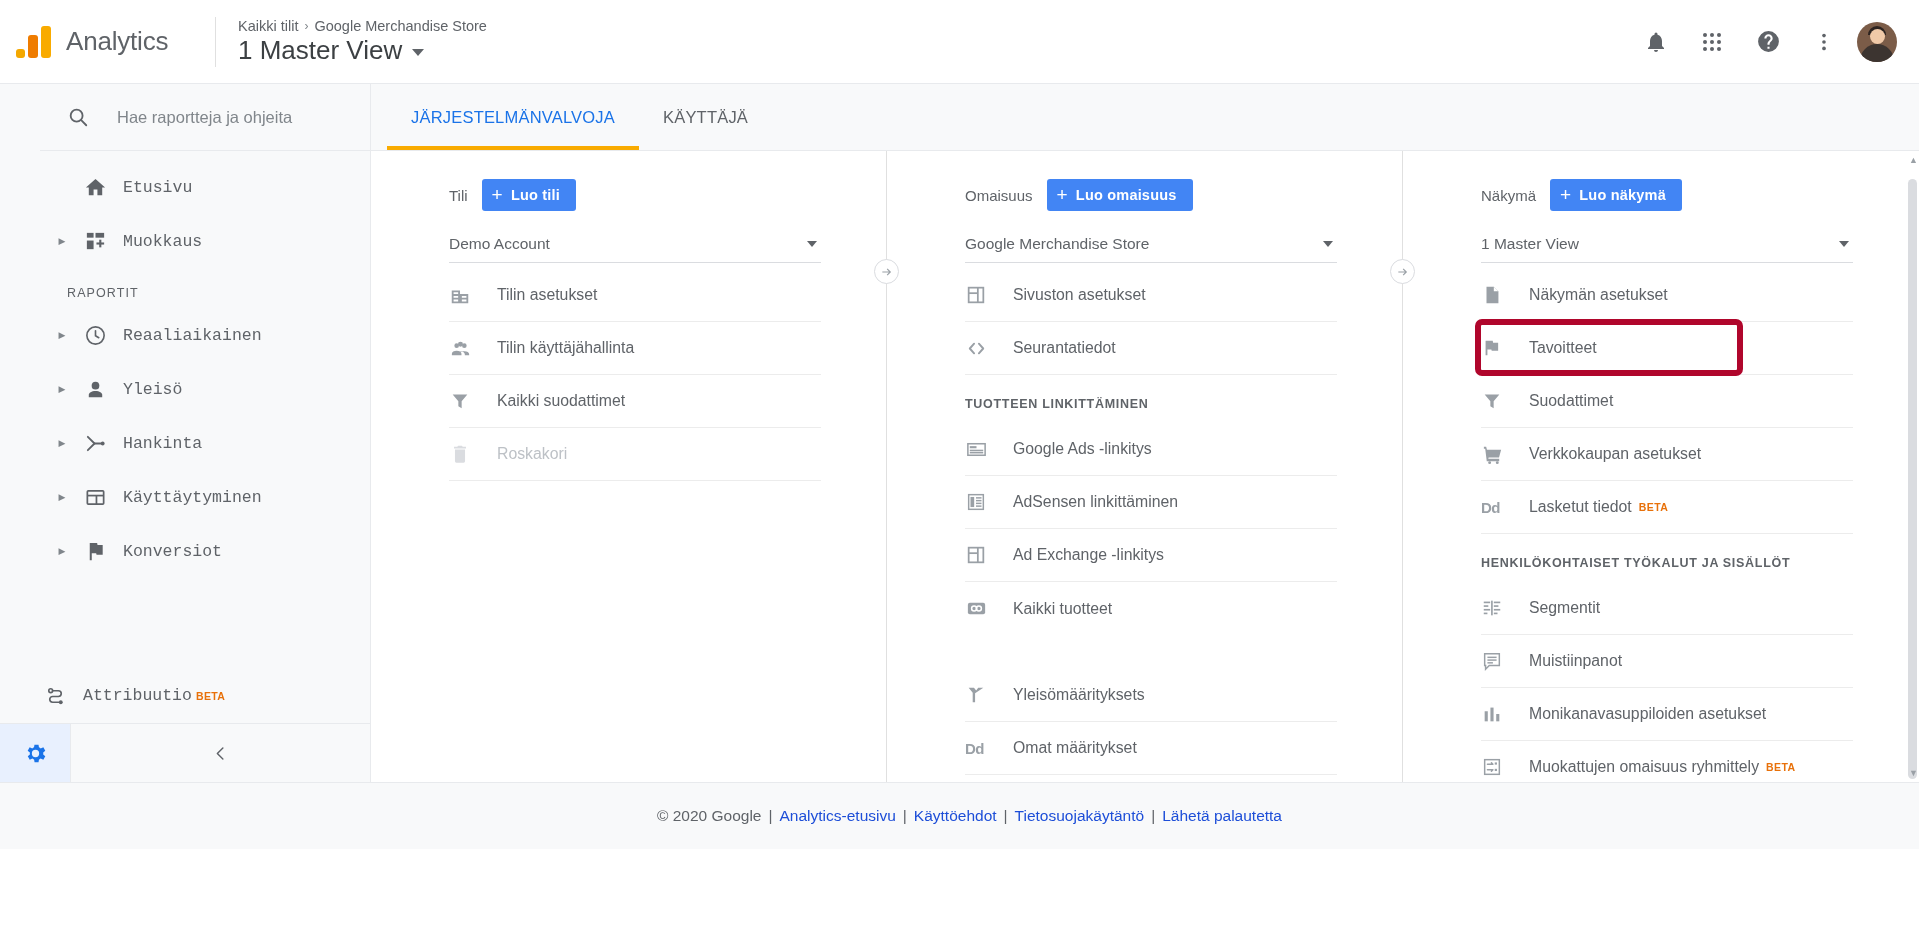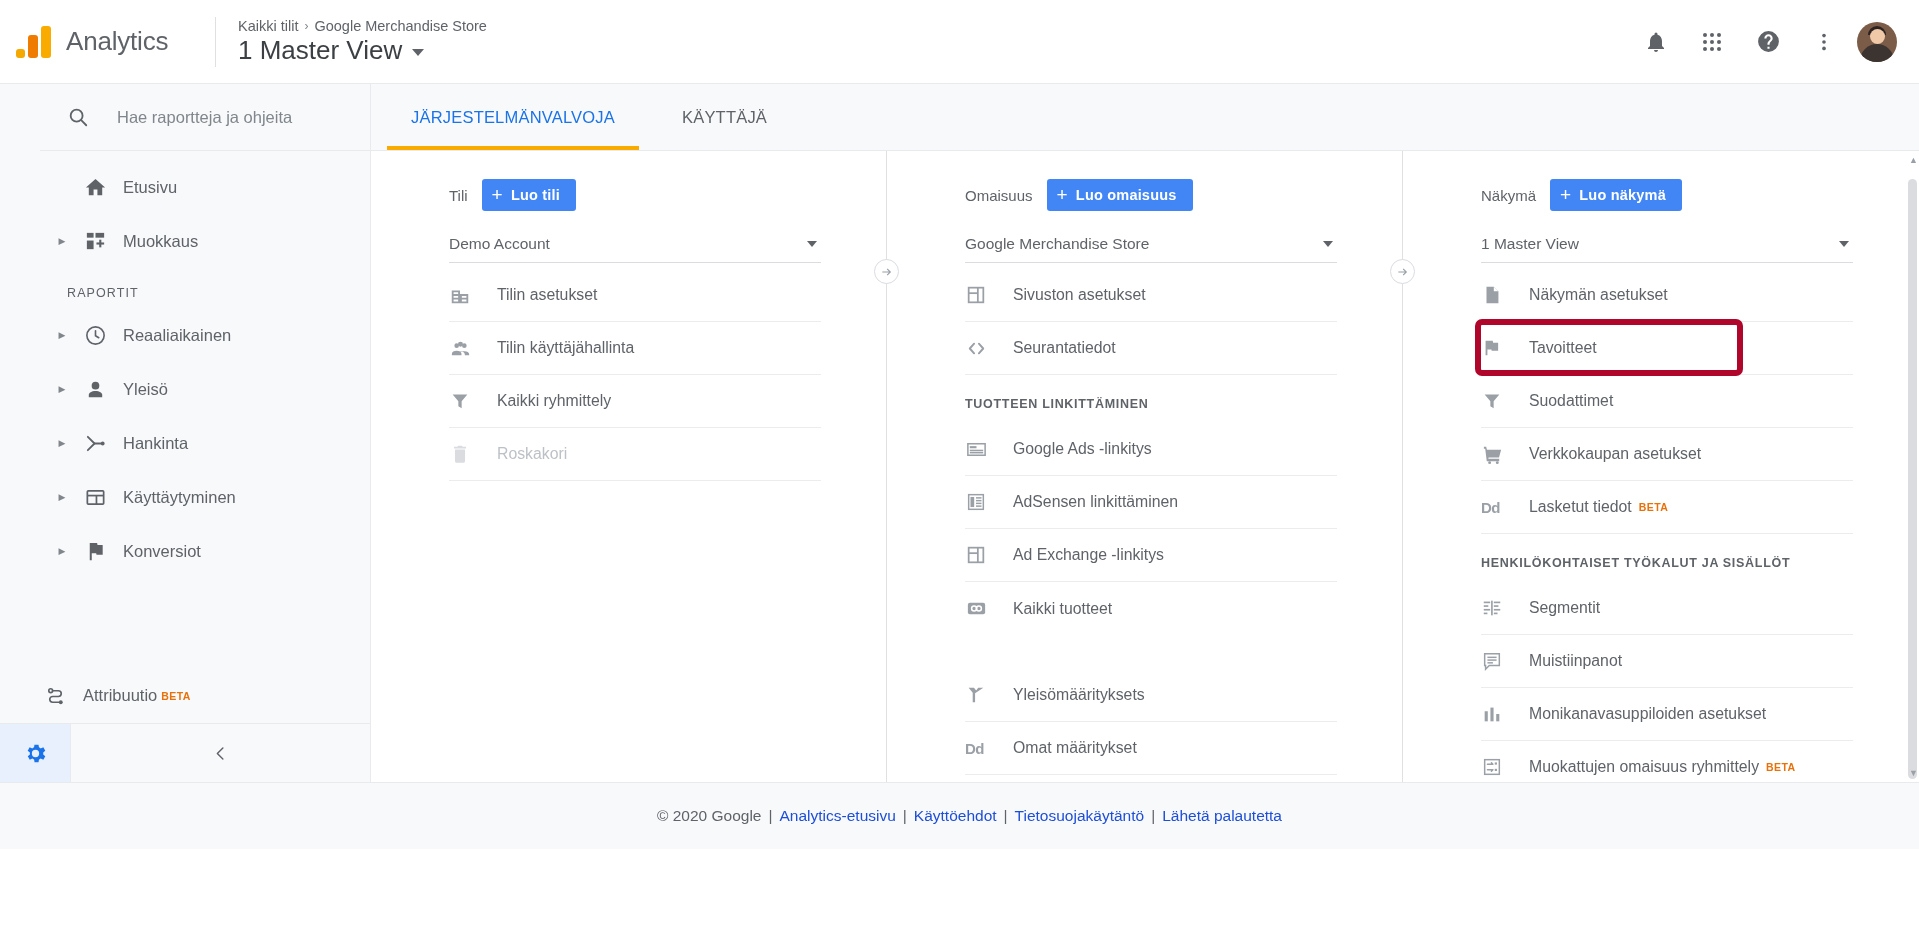--- a/index.html
+++ b/index.html
@@ -49,33 +49,33 @@
   }
   .search-row { height: 67px; display: flex; align-items: center; padding: 0 0 0 27px; border-bottom: 1px solid #e8eaed; }
   .search-row .sicon { color: #5f6368; margin-right: 28px; display: flex; }
   .search-input { border: 0; background: transparent; outline: none; font-size: 16.5px; color: #5f6368; font-family: inherit; width: 230px; }
   .search-input::placeholder { color: #80868b; }
 
   .nav { padding-top: 9px; }
   .nav-item { height: 54px; display: flex; align-items: center; padding-left: 11px; cursor: pointer; color: #5f6368; }
   .nav-arrow { width: 22px; display: flex; align-items: center; justify-content: center; font-size: 9px; color: #80868b; }
   .nav-ico { width: 44px; display: flex; align-items: center; justify-content: center; color: #5f6368; }
-  .nav-label { font-size: 16.5px; color: #5f6368; margin-left: 6px; }
+  .nav-label { font-size: 16.5px; color: #5f6368; margin-left: 6px; font-family: Liberation Mono, monospace; }
   .nav-section { font-size: 12.5px; letter-spacing: 1.1px; color: #5f6368; padding: 18px 0 8px 27px; }
   .beta { font-size: 10.5px; color: #e8710a; letter-spacing: .4px; font-weight: 700; vertical-align: super; margin-left: 4px; }
 
   .sidebar-bottom { position: absolute; left: 0; right: 0; bottom: 0; }
   .attr-row { height: 56px; display: flex; align-items: center; padding-left: 11px; border-bottom: 1px solid #e8eaed; cursor: pointer; }
   .admin-row { height: 58px; display: flex; align-items: center; background: #e8f0fe; }
   .admin-gear { width: 70px; display: flex; align-items: center; justify-content: center; color: #1a73e8; }
   .collapse-cell { flex: 1; display: flex; align-items: center; justify-content: center; background: #f8f9fa; height: 58px; color: #5f6368; border-left: 1px solid #e8eaed; }
 
   
   .main { flex: 1; display: flex; flex-direction: column; min-width: 0; background: #fff; position: relative; }
-  .tabs { height: 67px; flex: 0 0 67px; display: flex; align-items: flex-end; background: #f8f9fa; border-bottom: 1px solid #e8eaed; gap: 19px; }
+  .tabs { height: 67px; flex: 0 0 67px; display: flex; align-items: flex-end; background: #f8f9fa; border-bottom: 1px solid #e8eaed; }
   .tab { height: 66px; display: flex; align-items: center; padding: 0 24px; font-size: 16.5px; letter-spacing: .2px; color: #5f6368; cursor: pointer; position: relative; }
   .tab.active { color: #1a73e8; }
   .tab.active::after { content: ""; position: absolute; left: 0; right: 0; bottom: 0; height: 4px; background: #f9ab00; }
   .tab:first-child { margin-left: 16px; }
 
   .columns { flex: 1; display: flex; position: relative; min-height: 0; overflow: hidden; }
   .col { flex: 1; position: relative; padding: 0 48px 0 0; min-width: 0; }
   .col-inner { padding-left: 78px; padding-right: 18px; }
   .col:first-child .col-inner { padding-left: 78px; }
   .col-head { display: flex; align-items: center; gap: 14px; padding-top: 28px; }
@@ -346,21 +346,21 @@
                     </svg>
                 </span>
                 <span class="row-label">Tilin käyttäjähallinta</span>
               </div>
               <div class="row">
                 <span class="row-ico">
                   <svg width="22" height="22" viewBox="0 0 24 24" fill="currentColor">
                       <path d="M4 5h16l-6.2 7.3V20l-3.6-2.3v-5.4z"></path>
                     </svg>
                 </span>
-                <span class="row-label">Kaikki ryhmittely</span>
+                <span class="row-label">Kaikki suodattimet</span>
               </div>
               <div class="row disabled">
                 <span class="row-ico">
                   <svg width="22" height="22" viewBox="0 0 24 24" fill="currentColor">
                       <path d="M6.5 20a1.5 1.5 0 001.5 1.5h8a1.5 1.5 0 001.5-1.5V7h-11zM18.5 4H15l-1-1h-4l-1 1H5.5v2h13z"></path>
                     </svg>
                 </span>
                 <span class="row-label">Roskakori</span>
               </div>
             </div>

